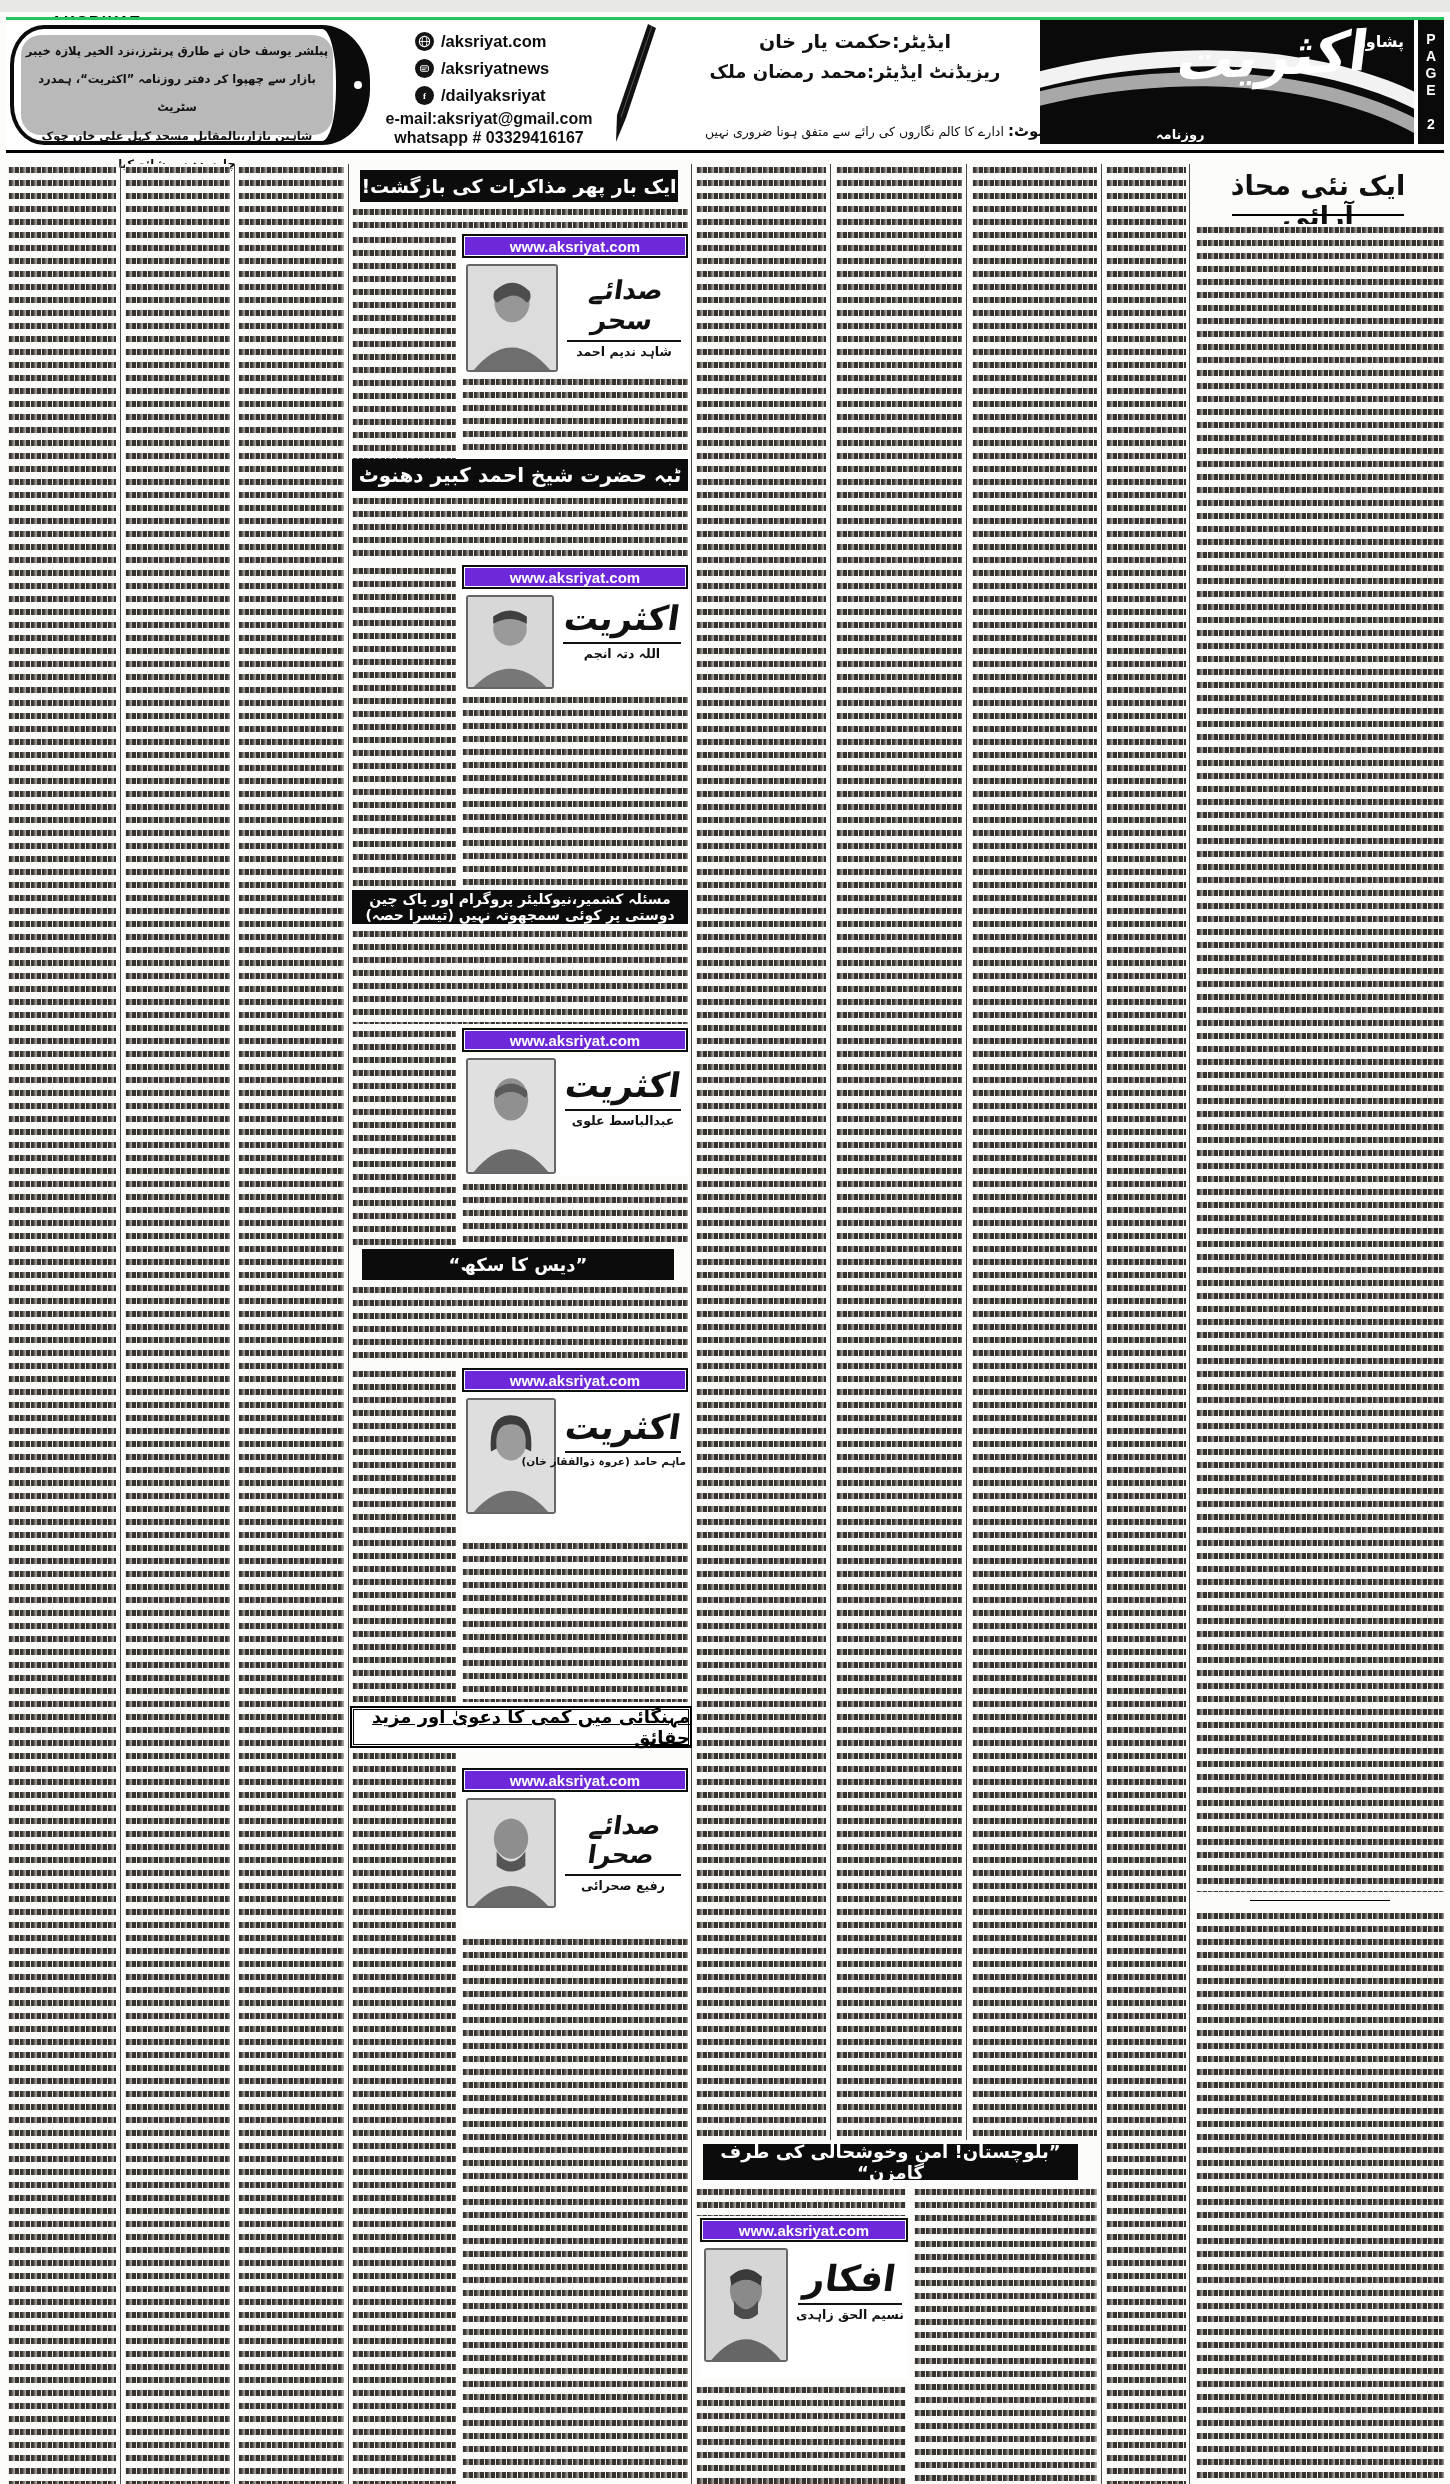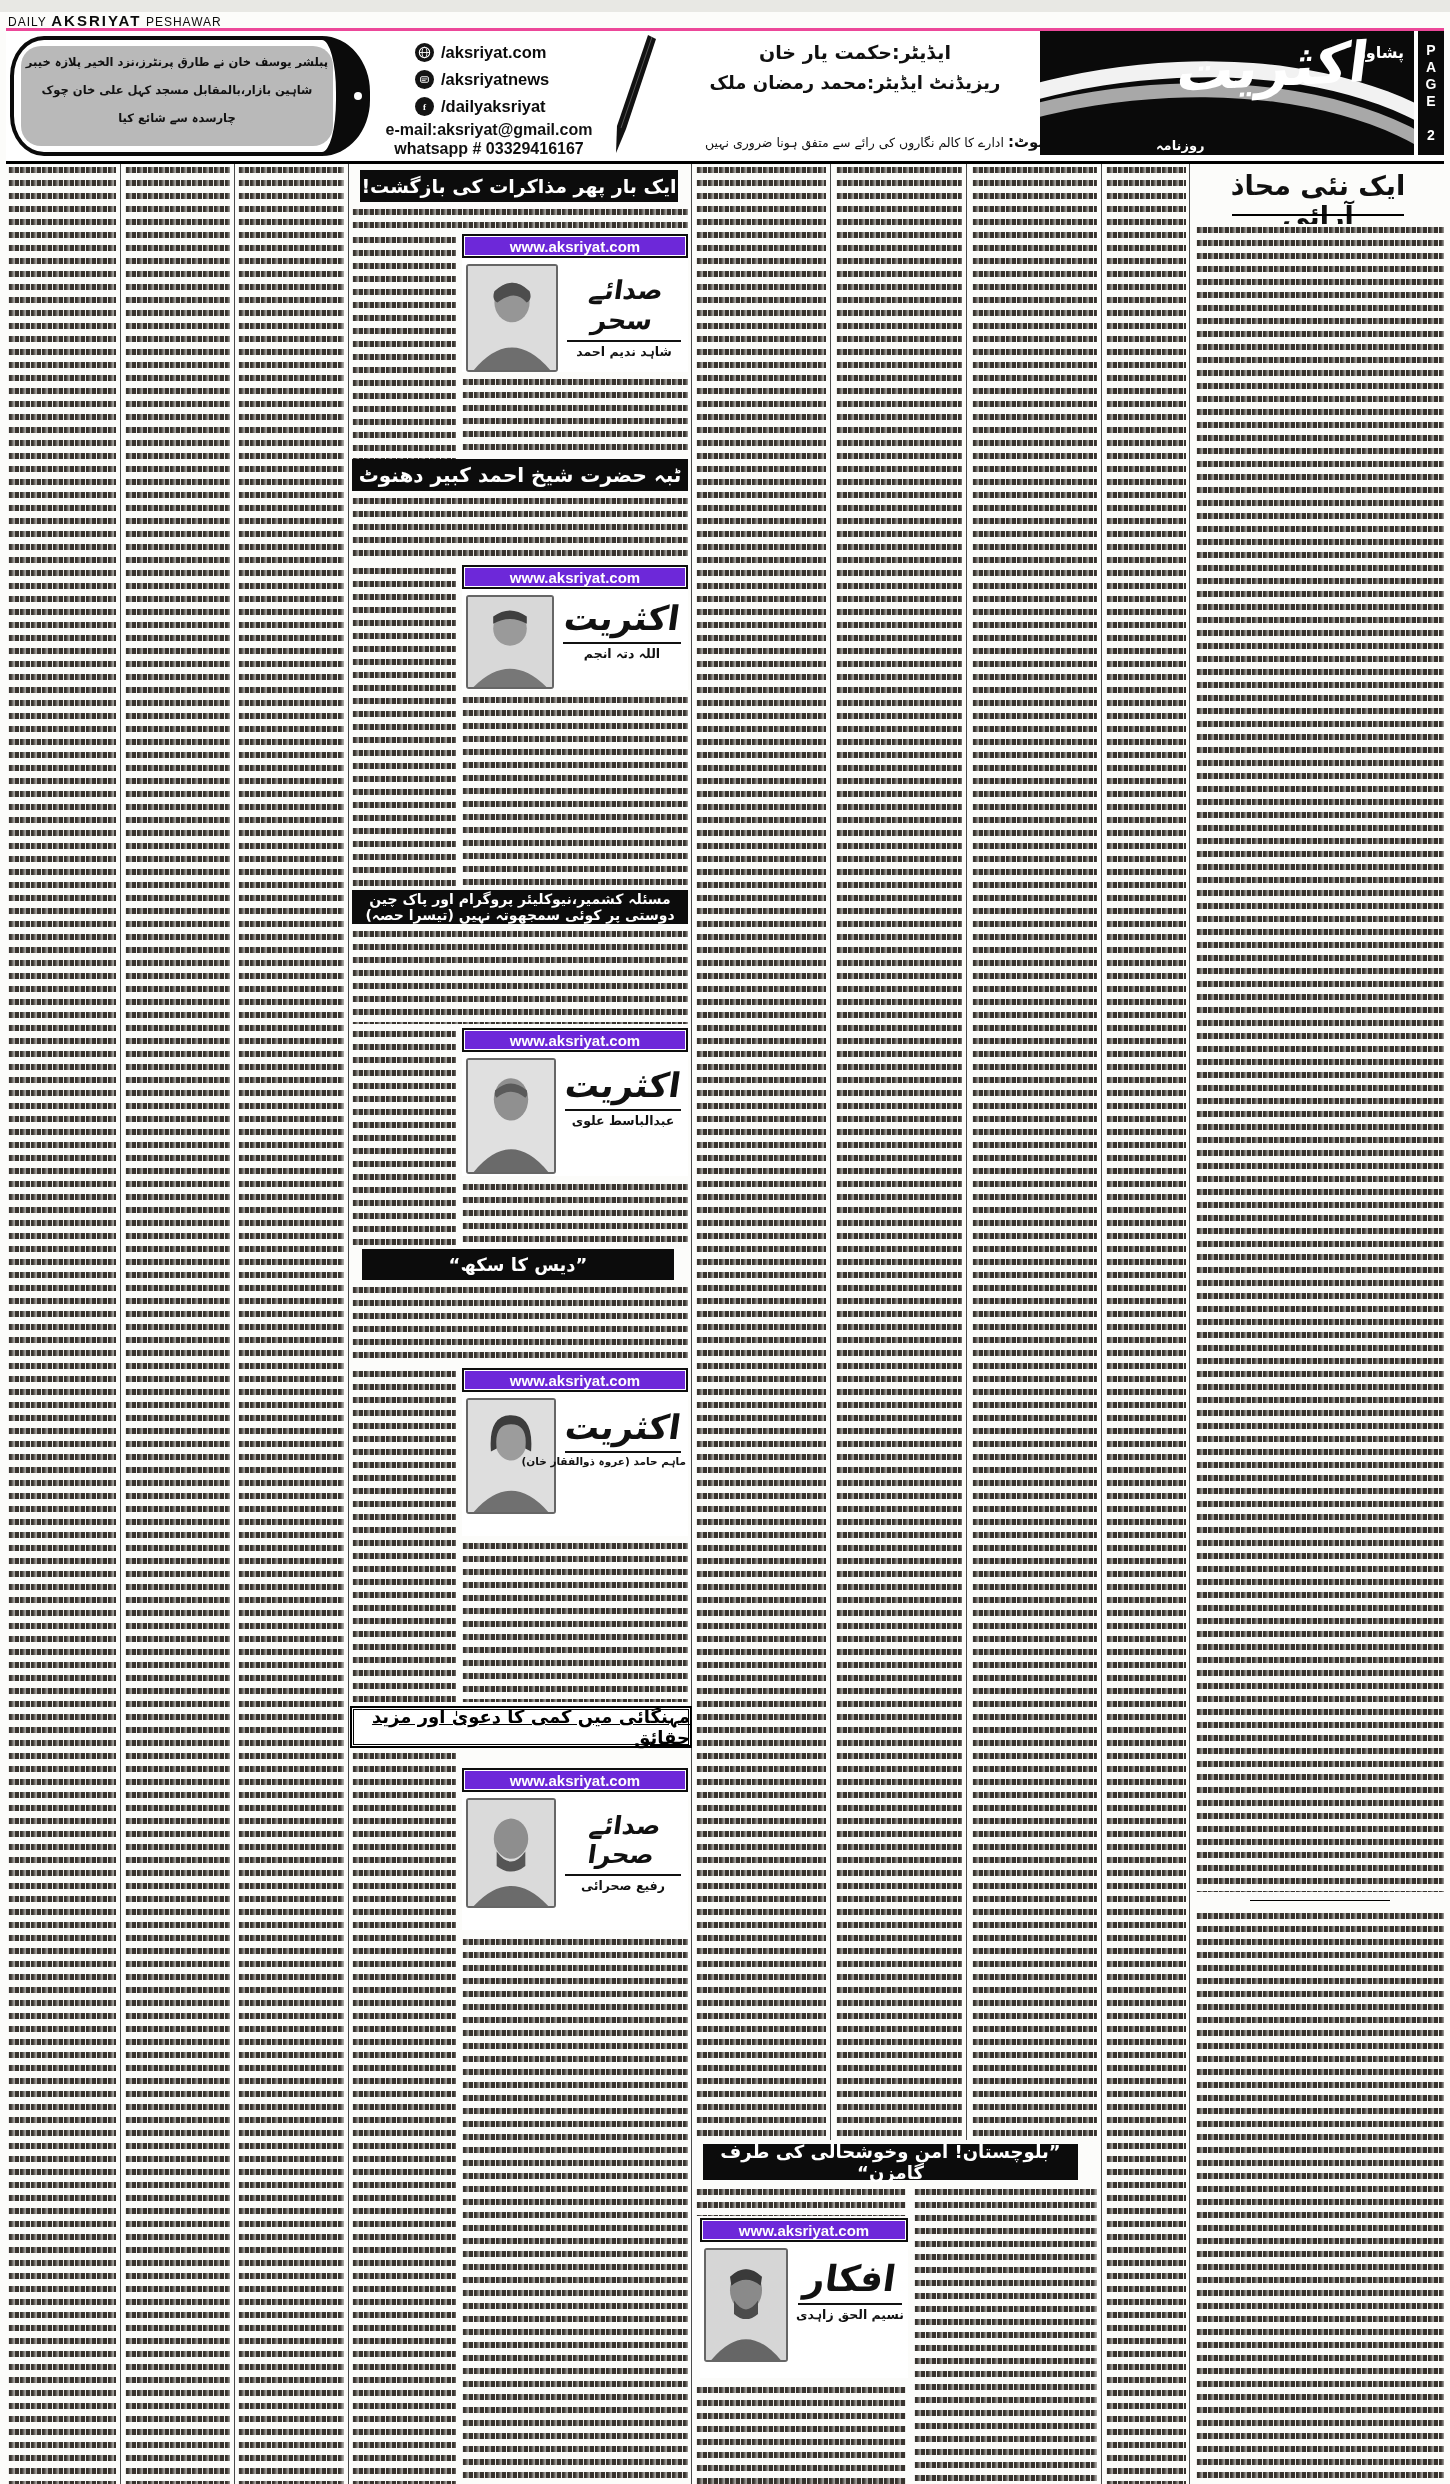--- a/index.html
+++ b/index.html
@@ -4,21 +4,21 @@
 <style>
   html,body{margin:0;padding:0;background:#e8e8e4;}
   #page{position:relative;width:1450px;height:2484px;margin:12px auto;background:#fcfcfa;
         font-family:"DejaVu Sans",sans-serif;overflow:hidden;color:#111;}
   .abs{position:absolute;}
   
   .toplabel{left:8px;top:0;font-family:"Liberation Sans",sans-serif;color:#0c0c0c;white-space:nowrap;}
   .toplabel .t1{font-size:12px;letter-spacing:1px;}
   .toplabel .t2{font-size:15px;font-weight:bold;letter-spacing:2px;}
   
-  #header{left:6px;top:16px;width:1438px;height:130px;border-top:3px solid #ec4899;border-bottom:3px solid #000;background:#fff;}
+  #header{left:6px;top:5px;width:1438px;height:130px;border-top:3px solid #22c55e;border-bottom:3px solid #000;background:#fff;}
   .capsule{left:4px;top:5px;width:322px;height:112px;border:4px solid #0b0b0b;border-right:34px solid #0b0b0b;
            border-radius:34px 48px 48px 34px / 40px 56px 56px 40px;background:#fff;}
   .capsule-in{position:absolute;left:7px;top:6px;right:3px;bottom:6px;background:#b9b9b9;border-radius:20px;
               direction:rtl;text-align:center;font-size:11.5px;font-weight:bold;line-height:2.45;padding-top:2px;}
   .cap-dot{position:absolute;right:-26px;top:50%;margin-top:-4px;width:8px;height:8px;border-radius:50%;background:#fff;}
   .social{left:409px;top:8px;width:220px;}
   .srow{display:flex;align-items:center;gap:7px;height:27px;}
   .sicon{width:19px;height:19px;border-radius:50%;background:#141414;display:flex;align-items:center;justify-content:center;flex:0 0 19px;}
   .sicon svg{display:block;}
   .stext{font-family:"Liberation Sans",sans-serif;font-weight:bold;font-size:16.5px;color:#0c0c0c;}
@@ -77,20 +77,21 @@
     <span class="t1">DAILY</span>
     <span class="t2">AKSRIYAT</span>
     <span class="t1">PESHAWAR</span>
   </div>
 
   <div class="abs" id="header">
 
     <div class="abs capsule">
       <div class="capsule-in">
         <div>پبلشر یوسف خان نے طارق پرنٹرز،نزد الخیر پلازہ خیبر</div>
+        <div>بازار سے چھپوا کر دفتر روزنامہ ”اکثریت“، ہمدرد سٹریٹ</div>
         <div>شاہین بازار،بالمقابل مسجد کہل علی خان چوک چارسدہ سے شائع کیا</div>
       </div>
       <div class="cap-dot"></div>
     </div>
 
     <div class="abs social">
       <div class="srow">
         <span class="sicon">
           <svg width="13" height="13" viewBox="0 0 20 20">
               <circle cx="10" cy="10" r="8" fill="none" stroke="#fff" stroke-width="1.6"></circle>

